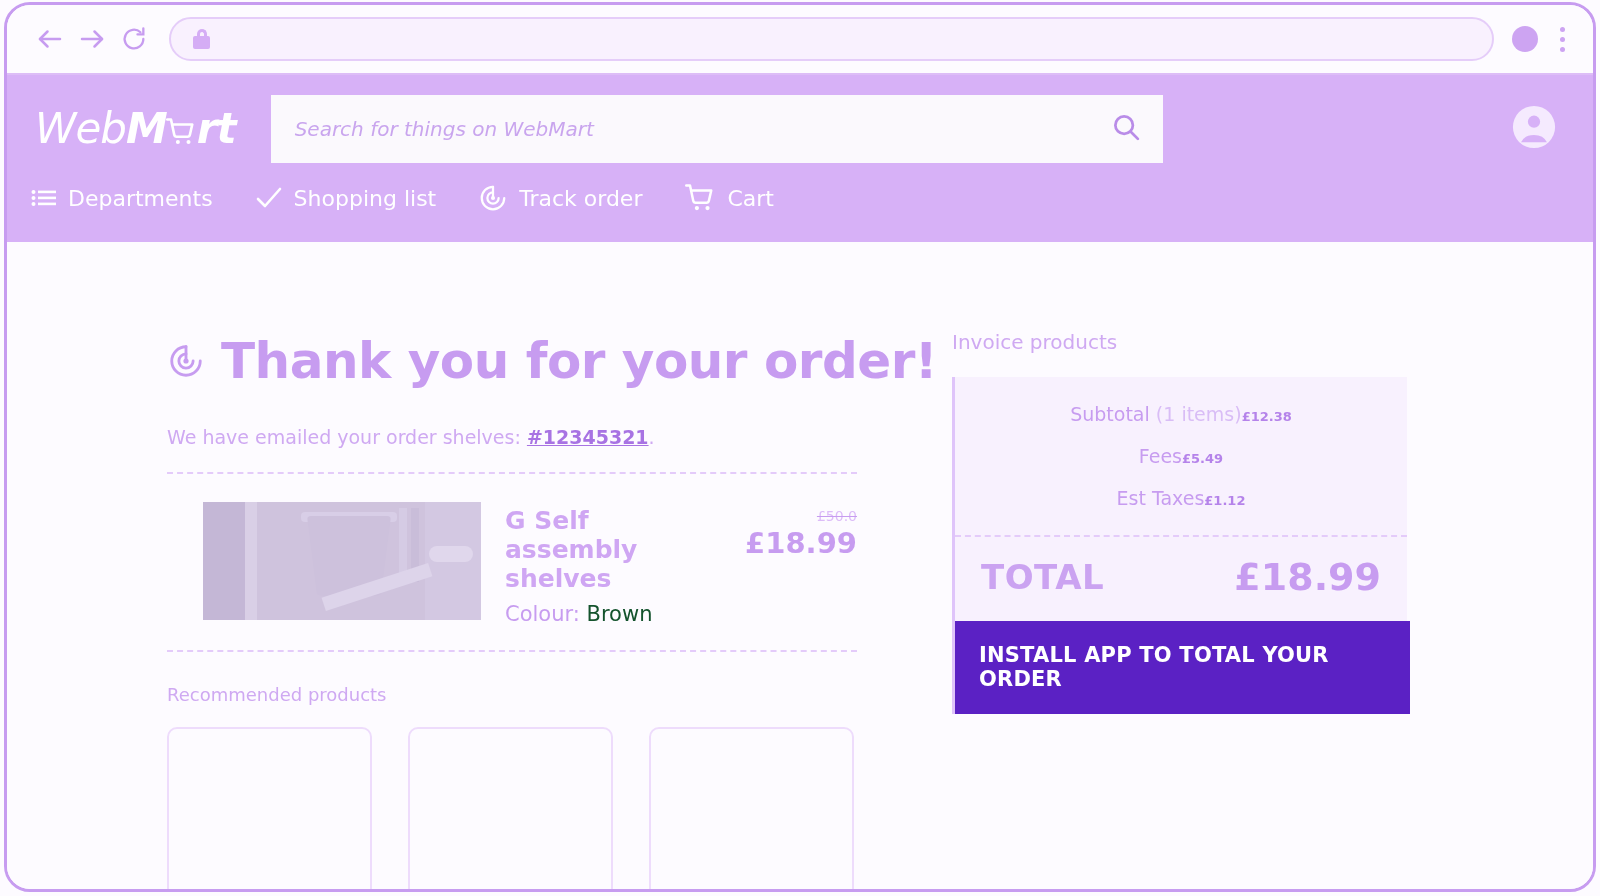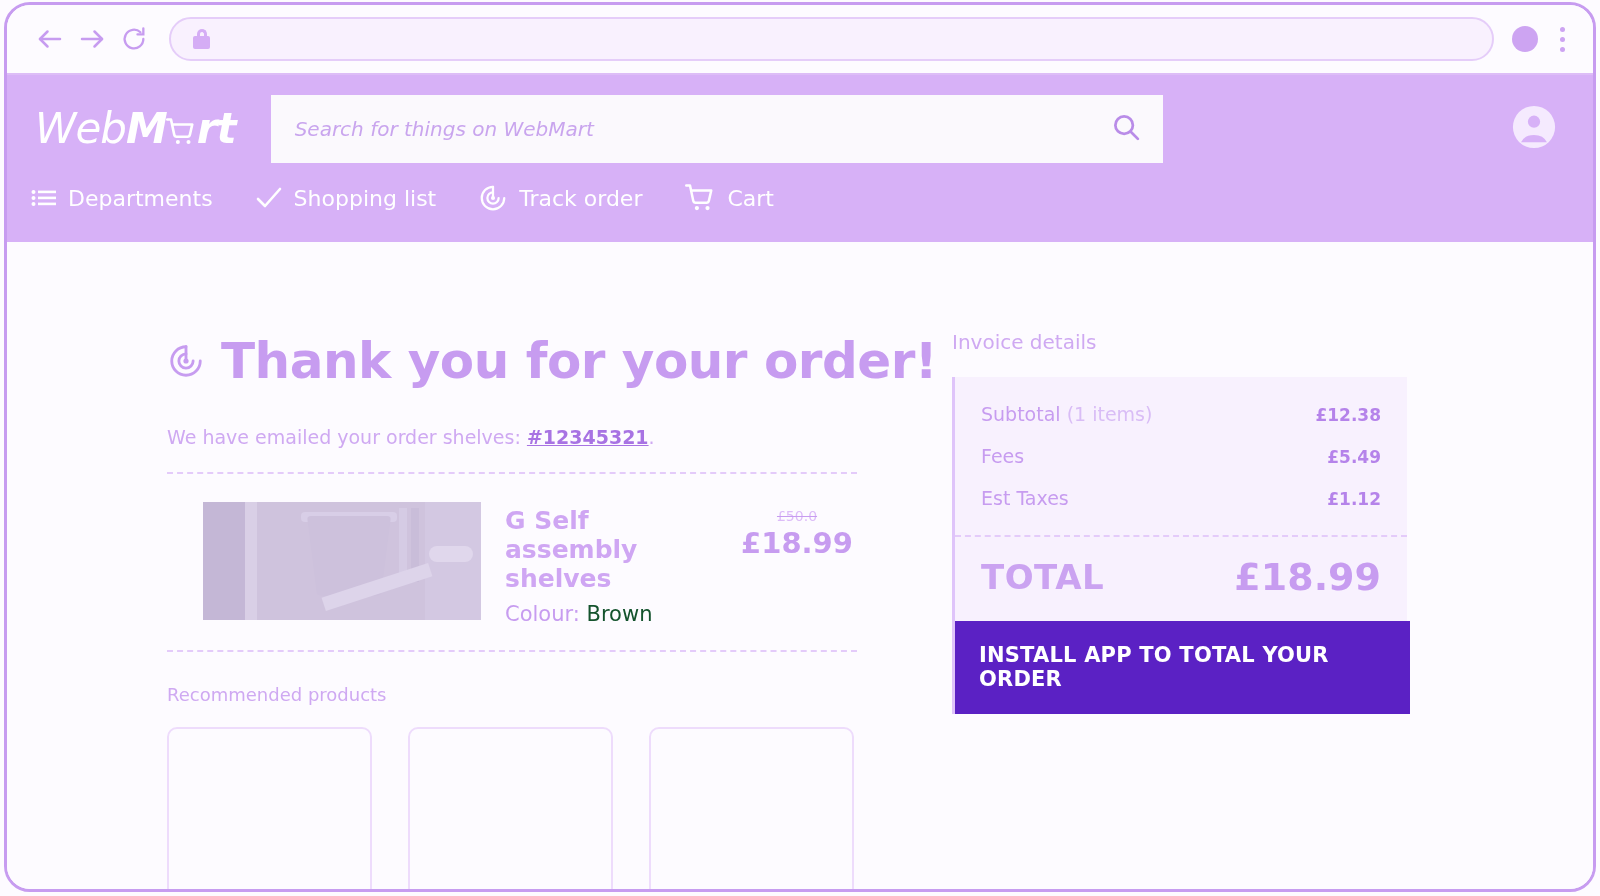--- a/index.html
+++ b/index.html
@@ -243,21 +243,21 @@
     margin-bottom: 9px;
   }
   #product-colour {
     font-size: 21px;
     color: #cfa9f2;
     font-family: "DejaVu Sans", sans-serif;
   }
   #product-colour .lbl { color: #c79cf0; }
   #product-colour .val { color: #14532d; }
 
-  #product-price-block { flex: 0 0 auto; text-align: center; padding-top: 6px; width: 120px; }
+  #product-price-block { flex: 0 0 auto; text-align: right; padding-top: 6px; width: 120px; }
   #price-old {
     font-size: 14px;
     color: #dcbcf8;
     text-decoration: line-through;
     text-decoration-color: #c79cf0;
     display: block;
     font-family: "DejaVu Sans", sans-serif;
   }
   #price-new {
     font-size: 29px;
@@ -292,29 +292,29 @@
     margin-bottom: 23px;
   }
   #invoice-card {
     width: 455px;
     background: #f8f1fe;
     border-left: 3px solid #dfc4fa;
   }
   #invoice-lines { padding: 26px 26px 22px 26px; }
   .inv-row {
     display: flex;
-    justify-content: space-between;
+    justify-content: center;
     align-items: baseline;
     margin-bottom: 20px;
     font-family: "DejaVu Sans", sans-serif;
   }
   .inv-row:last-child { margin-bottom: 4px; }
   .inv-label { font-size: 19px; color: #c79cf0; }
   .inv-label .muted { color: #d9bdf6; }
-  .inv-value { font-size: 17px; font-weight: 700; color: #b583ea; }
+  .inv-value { font-size: 13px; font-weight: 700; color: #b583ea; }
 
   #total-row {
     display: flex;
     justify-content: space-between;
     align-items: center;
     padding: 18px 26px 22px 26px;
     border-top: 2px dashed #e4cbfa;
   }
   #total-label {
     font-size: 34px;
@@ -533,21 +533,21 @@
 
         <div id="recommended-grid">
           <div class="rec-card"></div>
           <div class="rec-card"></div>
           <div class="rec-card"></div>
         </div>
       </div>
 
       <div id="right-col">
 
-        <div id="invoice-title">Invoice details</div>
+        <div id="invoice-title">Invoice products</div>
 
         <div id="invoice-card">
           <div id="invoice-lines">
 
             <div class="inv-row">
               <span class="inv-label">
                 <span>Subtotal</span>
                 <span class="muted">(1 items)</span>
               </span>
               <span class="inv-value">£12.38</span>

